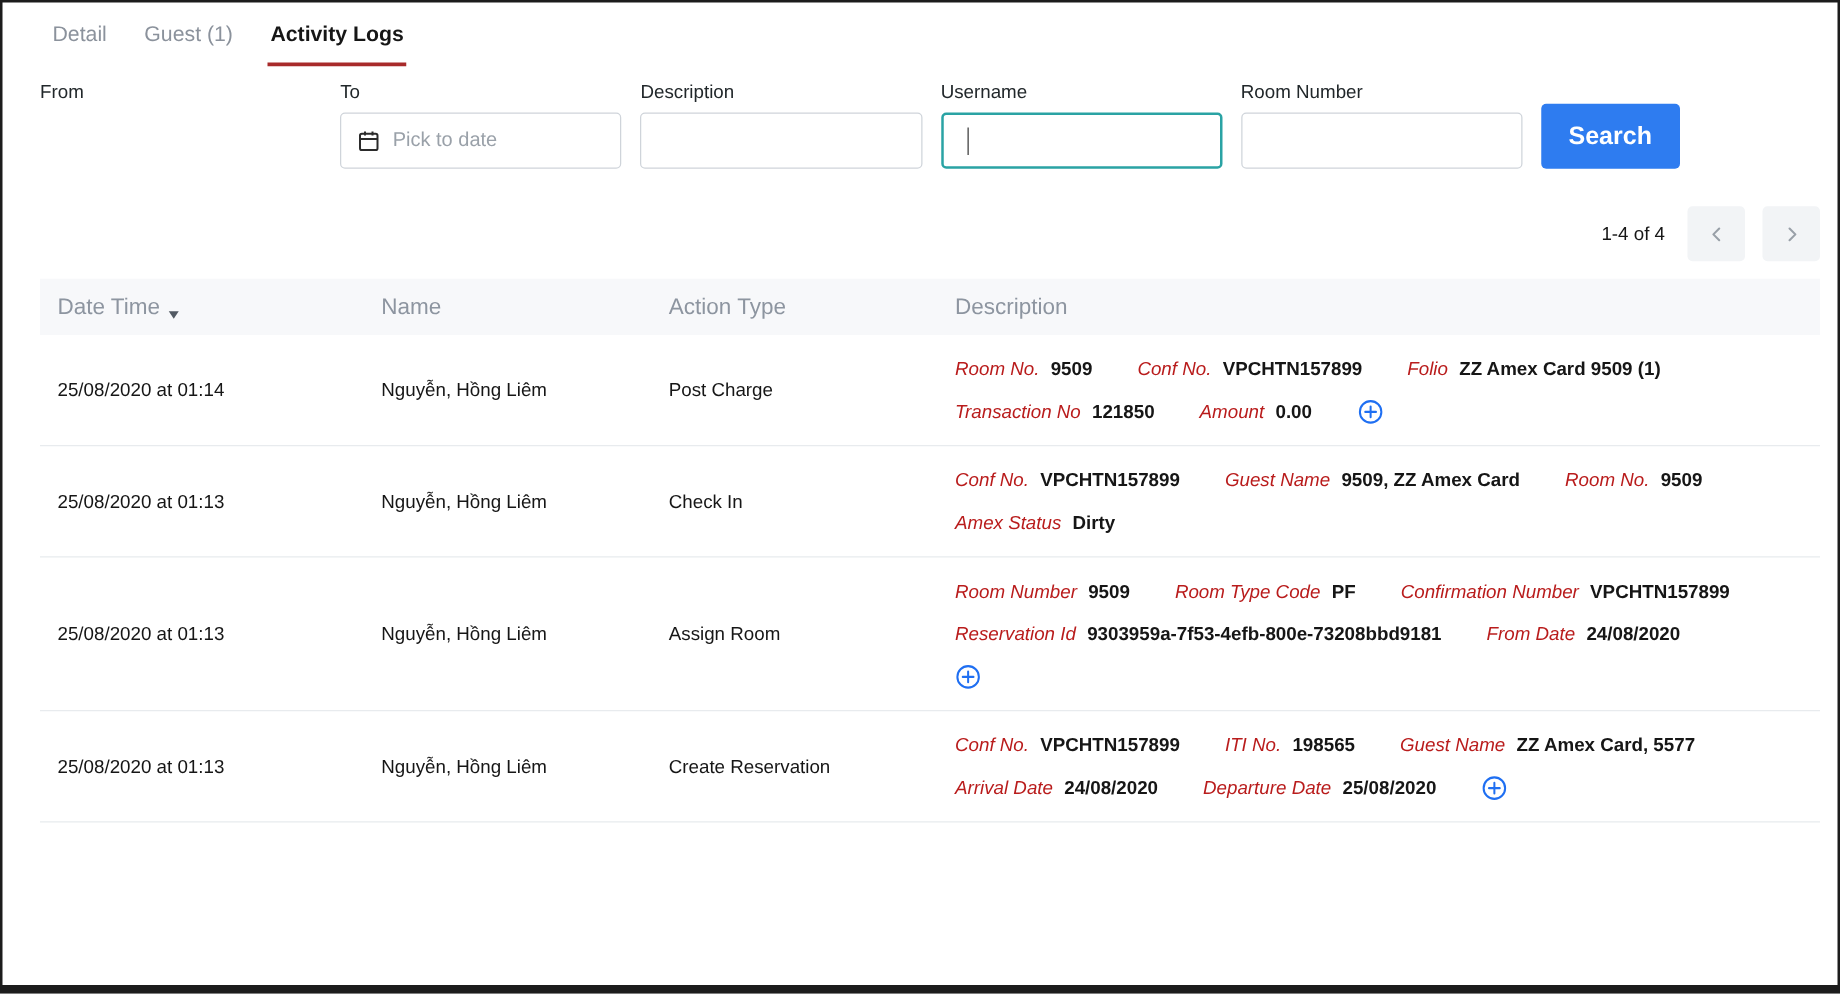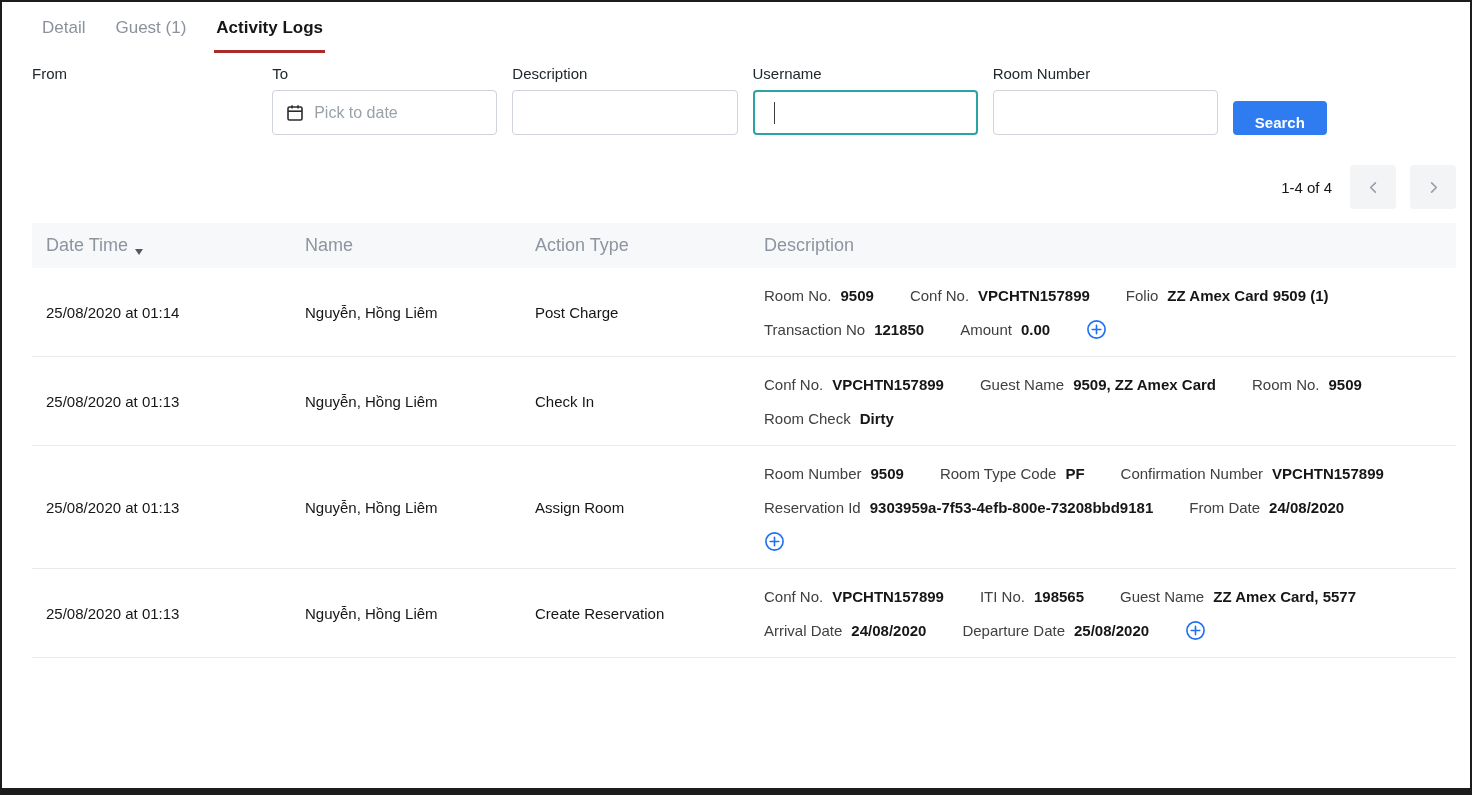--- a/index.html
+++ b/index.html
@@ -28,37 +28,37 @@
   .filters{display:grid;grid-template-columns:repeat(6,1fr);gap:14px 15px;padding:12px 12px 0 30px;}
   .field label{display:block;font-size:15px;color:#21272a;margin-bottom:8px;}
   .input{height:45px;border:1px solid var(--border-gray);border-radius:4px;background:#fff;display:flex;align-items:center;padding:0 13px;font-size:16px;color:var(--text-dark);}
   .input.focused{border:2px solid var(--focus-teal);}
   .input .ph{color:#9aa1a9;margin-left:10px;}
   .input input{border:none;outline:none;width:100%;font:inherit;color:inherit;background:transparent;}
   .cal{display:flex;align-items:center;color:#2b2b2b;}
   .caret-bar{display:inline-block;width:1.5px;height:22px;background:#3c3c3c;margin-left:6px;animation:blink 1.1s step-end infinite;}
   @keyframes blink{50%{opacity:0;}}
   .search-cell{display:flex;align-items:flex-end;}
-  .btn-search{height:34px;padding:13px 22px;background:var(--primary-blue);color:#fff;border:none;border-radius:4px;font-family:inherit;font-size:15px;font-weight:700;cursor:pointer;}
+  .btn-search{height:52px;padding:13px 22px;background:var(--primary-blue);color:#fff;border:none;border-radius:4px;font-family:inherit;font-size:20px;font-weight:700;cursor:pointer;}
 
   
   .card{margin:16px 14px 0 30px;}
   .pagination{display:flex;justify-content:flex-end;align-items:center;gap:14px;padding:14px 0;}
   .range{font-size:15px;color:var(--text-dark);margin-right:4px;}
   .page-btn{width:46px;height:44px;background:var(--pagebtn-bg);border:none;border-radius:4px;display:flex;align-items:center;justify-content:center;color:#99a0a8;cursor:pointer;}
 
   
   .thead,.trow{display:grid;grid-template-columns:259px 230px 229px 1fr;padding-left:14px;}
   .thead{background:var(--thead-bg);height:45px;align-items:center;color:var(--text-gray);font-size:18px;}
   .sort-caret{width:0;height:0;border-left:4.5px solid transparent;border-right:4.5px solid transparent;border-top:6px solid #525a63;display:inline-block;margin-left:7px;transform:translateY(4px);}
   .trow{border-bottom:1px solid var(--row-border);padding-top:10px;padding-bottom:10px;align-items:center;font-size:15px;}
   .td{padding-right:12px;}
   .desc .line{display:flex;align-items:center;column-gap:36px;row-gap:0;min-height:34px;flex-wrap:wrap;}
   .pair{display:inline-flex;gap:9px;white-space:nowrap;}
-  .pair .k{color:#404040;}
+  .pair .k{color:#b91c1c;font-style:italic;}
   .pair .v{font-weight:700;color:var(--text-dark);}
   .expand{background:none;border:none;padding:0;display:flex;align-items:center;color:var(--icon-blue);cursor:pointer;}
 </style>
 </head>
 <body>
 
 <div class="frame">
 
   <nav class="tabs">
     <div class="tab">Detail</div>
@@ -190,21 +190,21 @@
                 <span class="k">Guest Name</span>
                 <span class="v">9509, ZZ Amex Card</span>
               </span>
               <span class="pair">
                 <span class="k">Room No.</span>
                 <span class="v">9509</span>
               </span>
             </div>
             <div class="line">
               <span class="pair">
-                <span class="k">Room Check</span>
+                <span class="k">Amex Status</span>
                 <span class="v">Dirty</span>
               </span>
             </div>
           </div>
         </div>
         <div class="trow">
           <div class="td dt">25/08/2020 at 01:13</div>
           <div class="td nm">Nguyễn, Hồng Liêm</div>
           <div class="td at">Assign Room</div>
           <div class="td desc">

